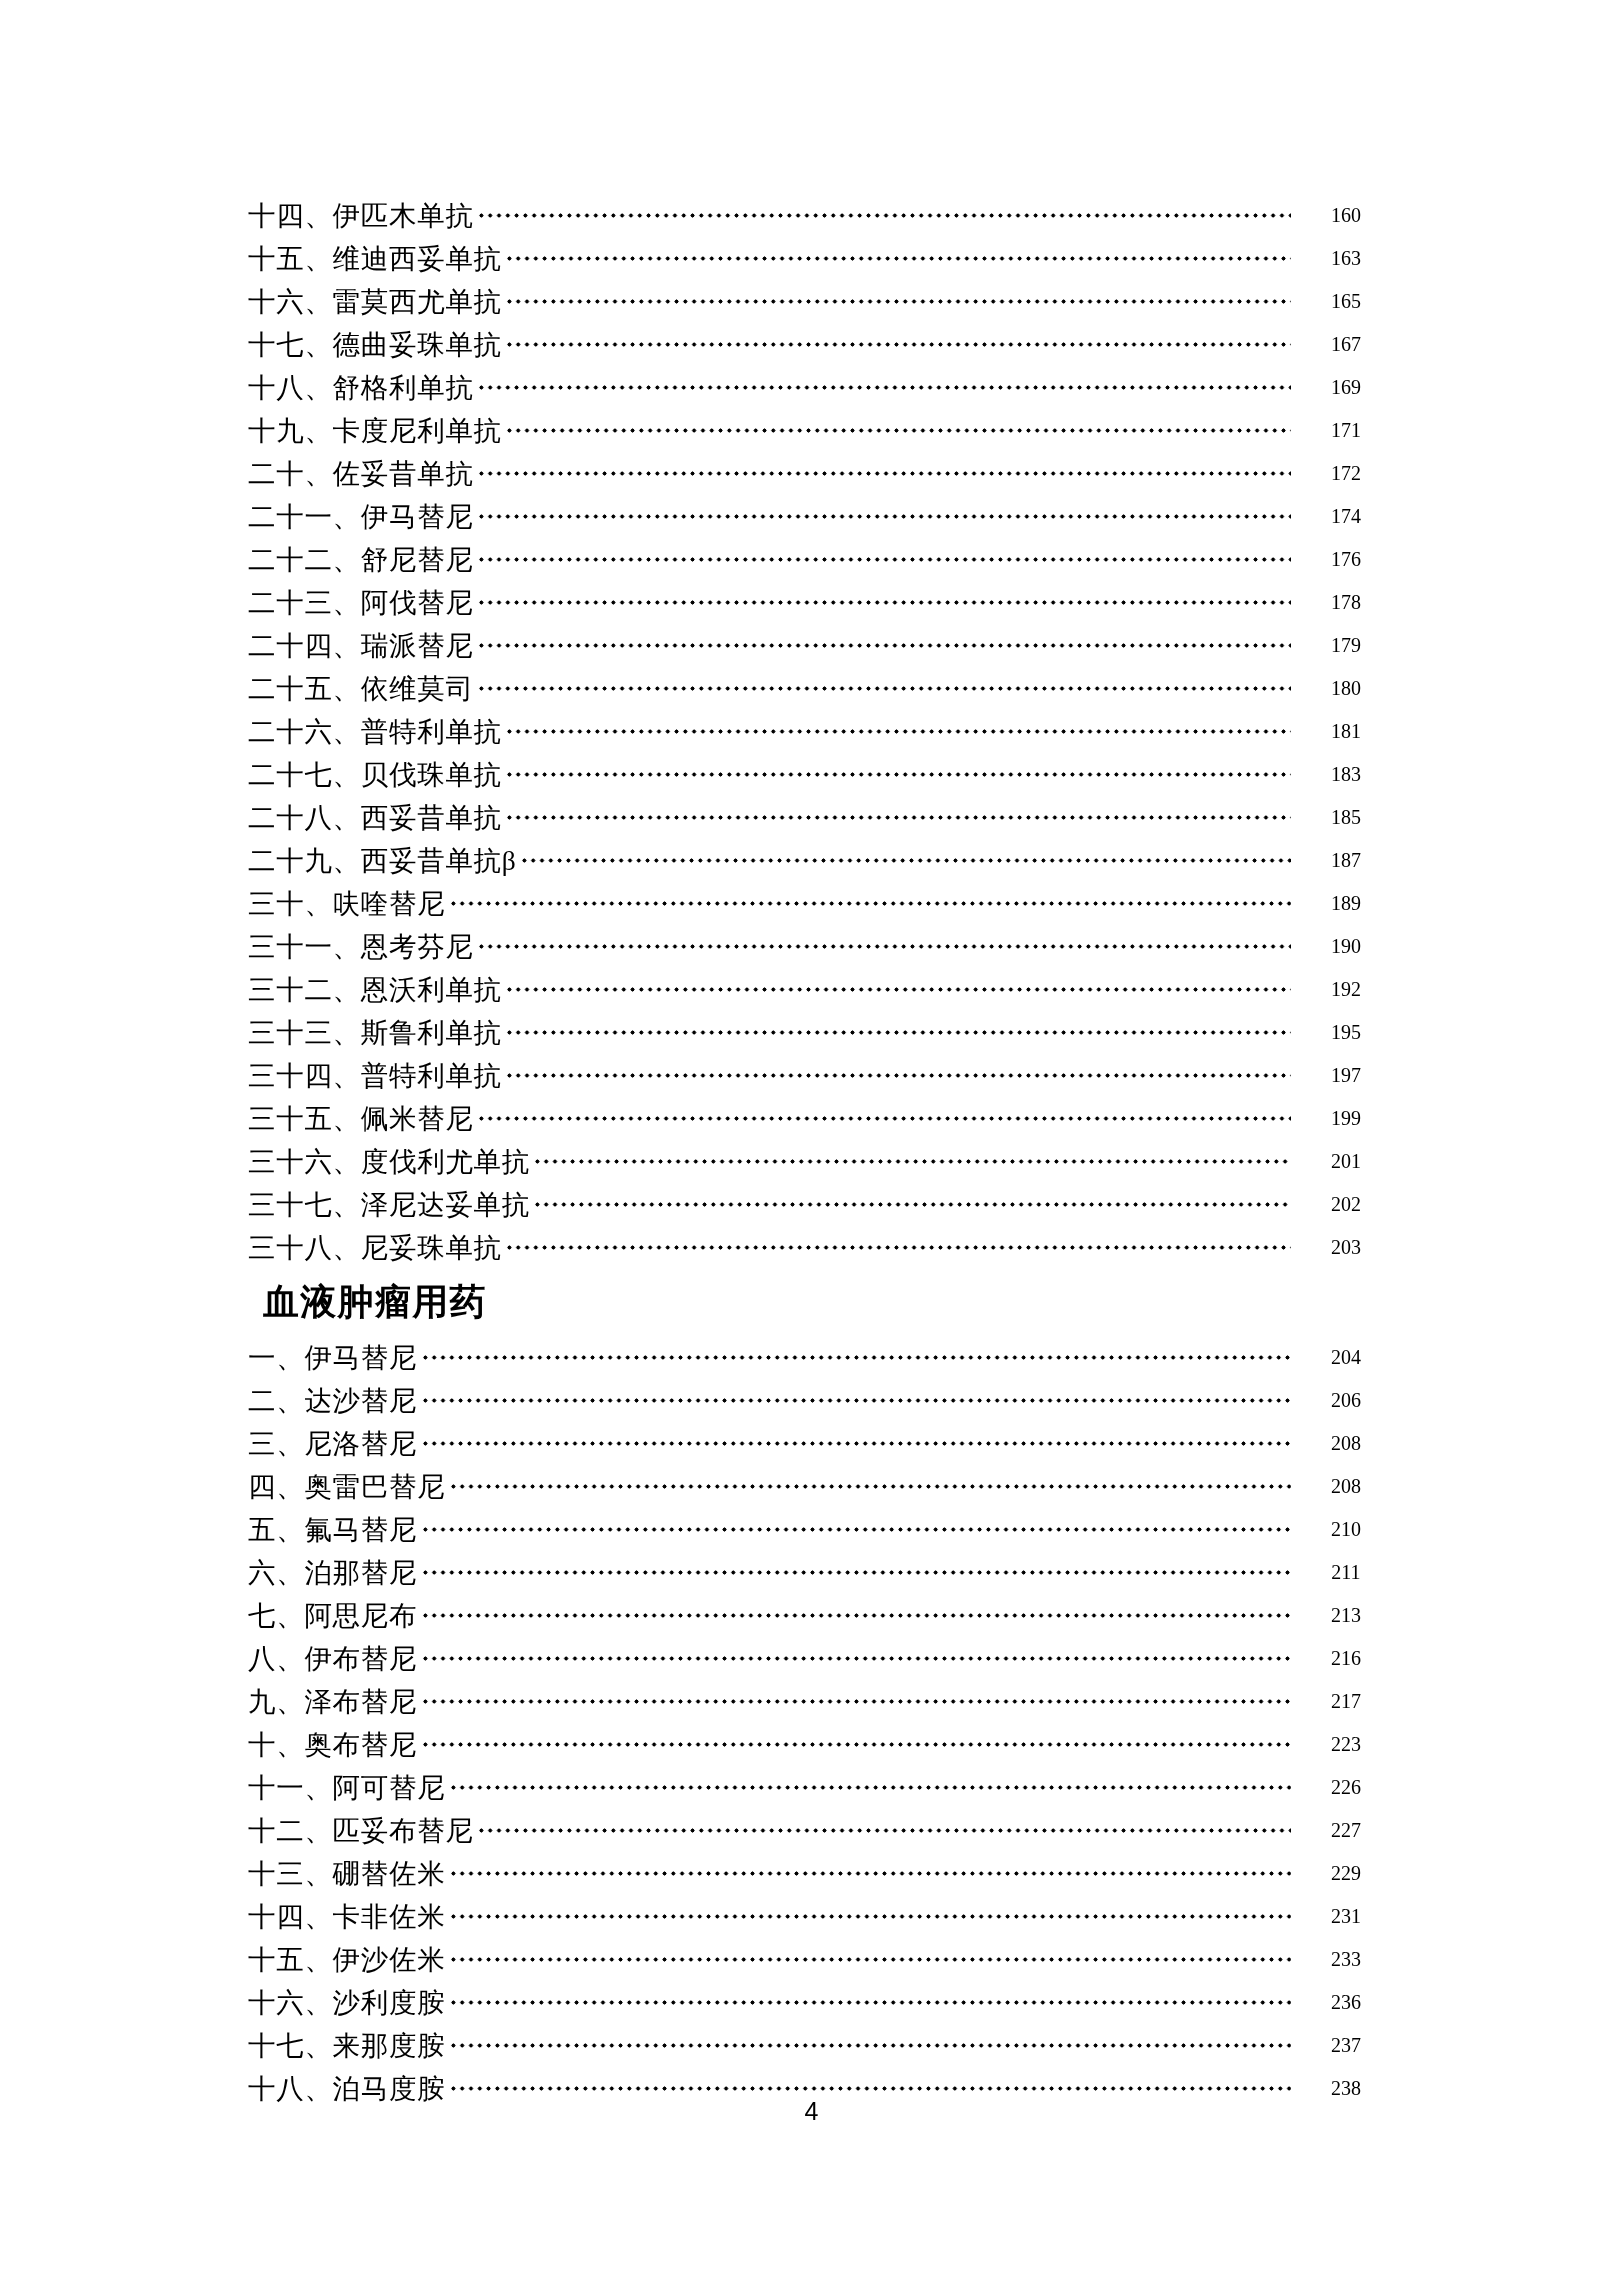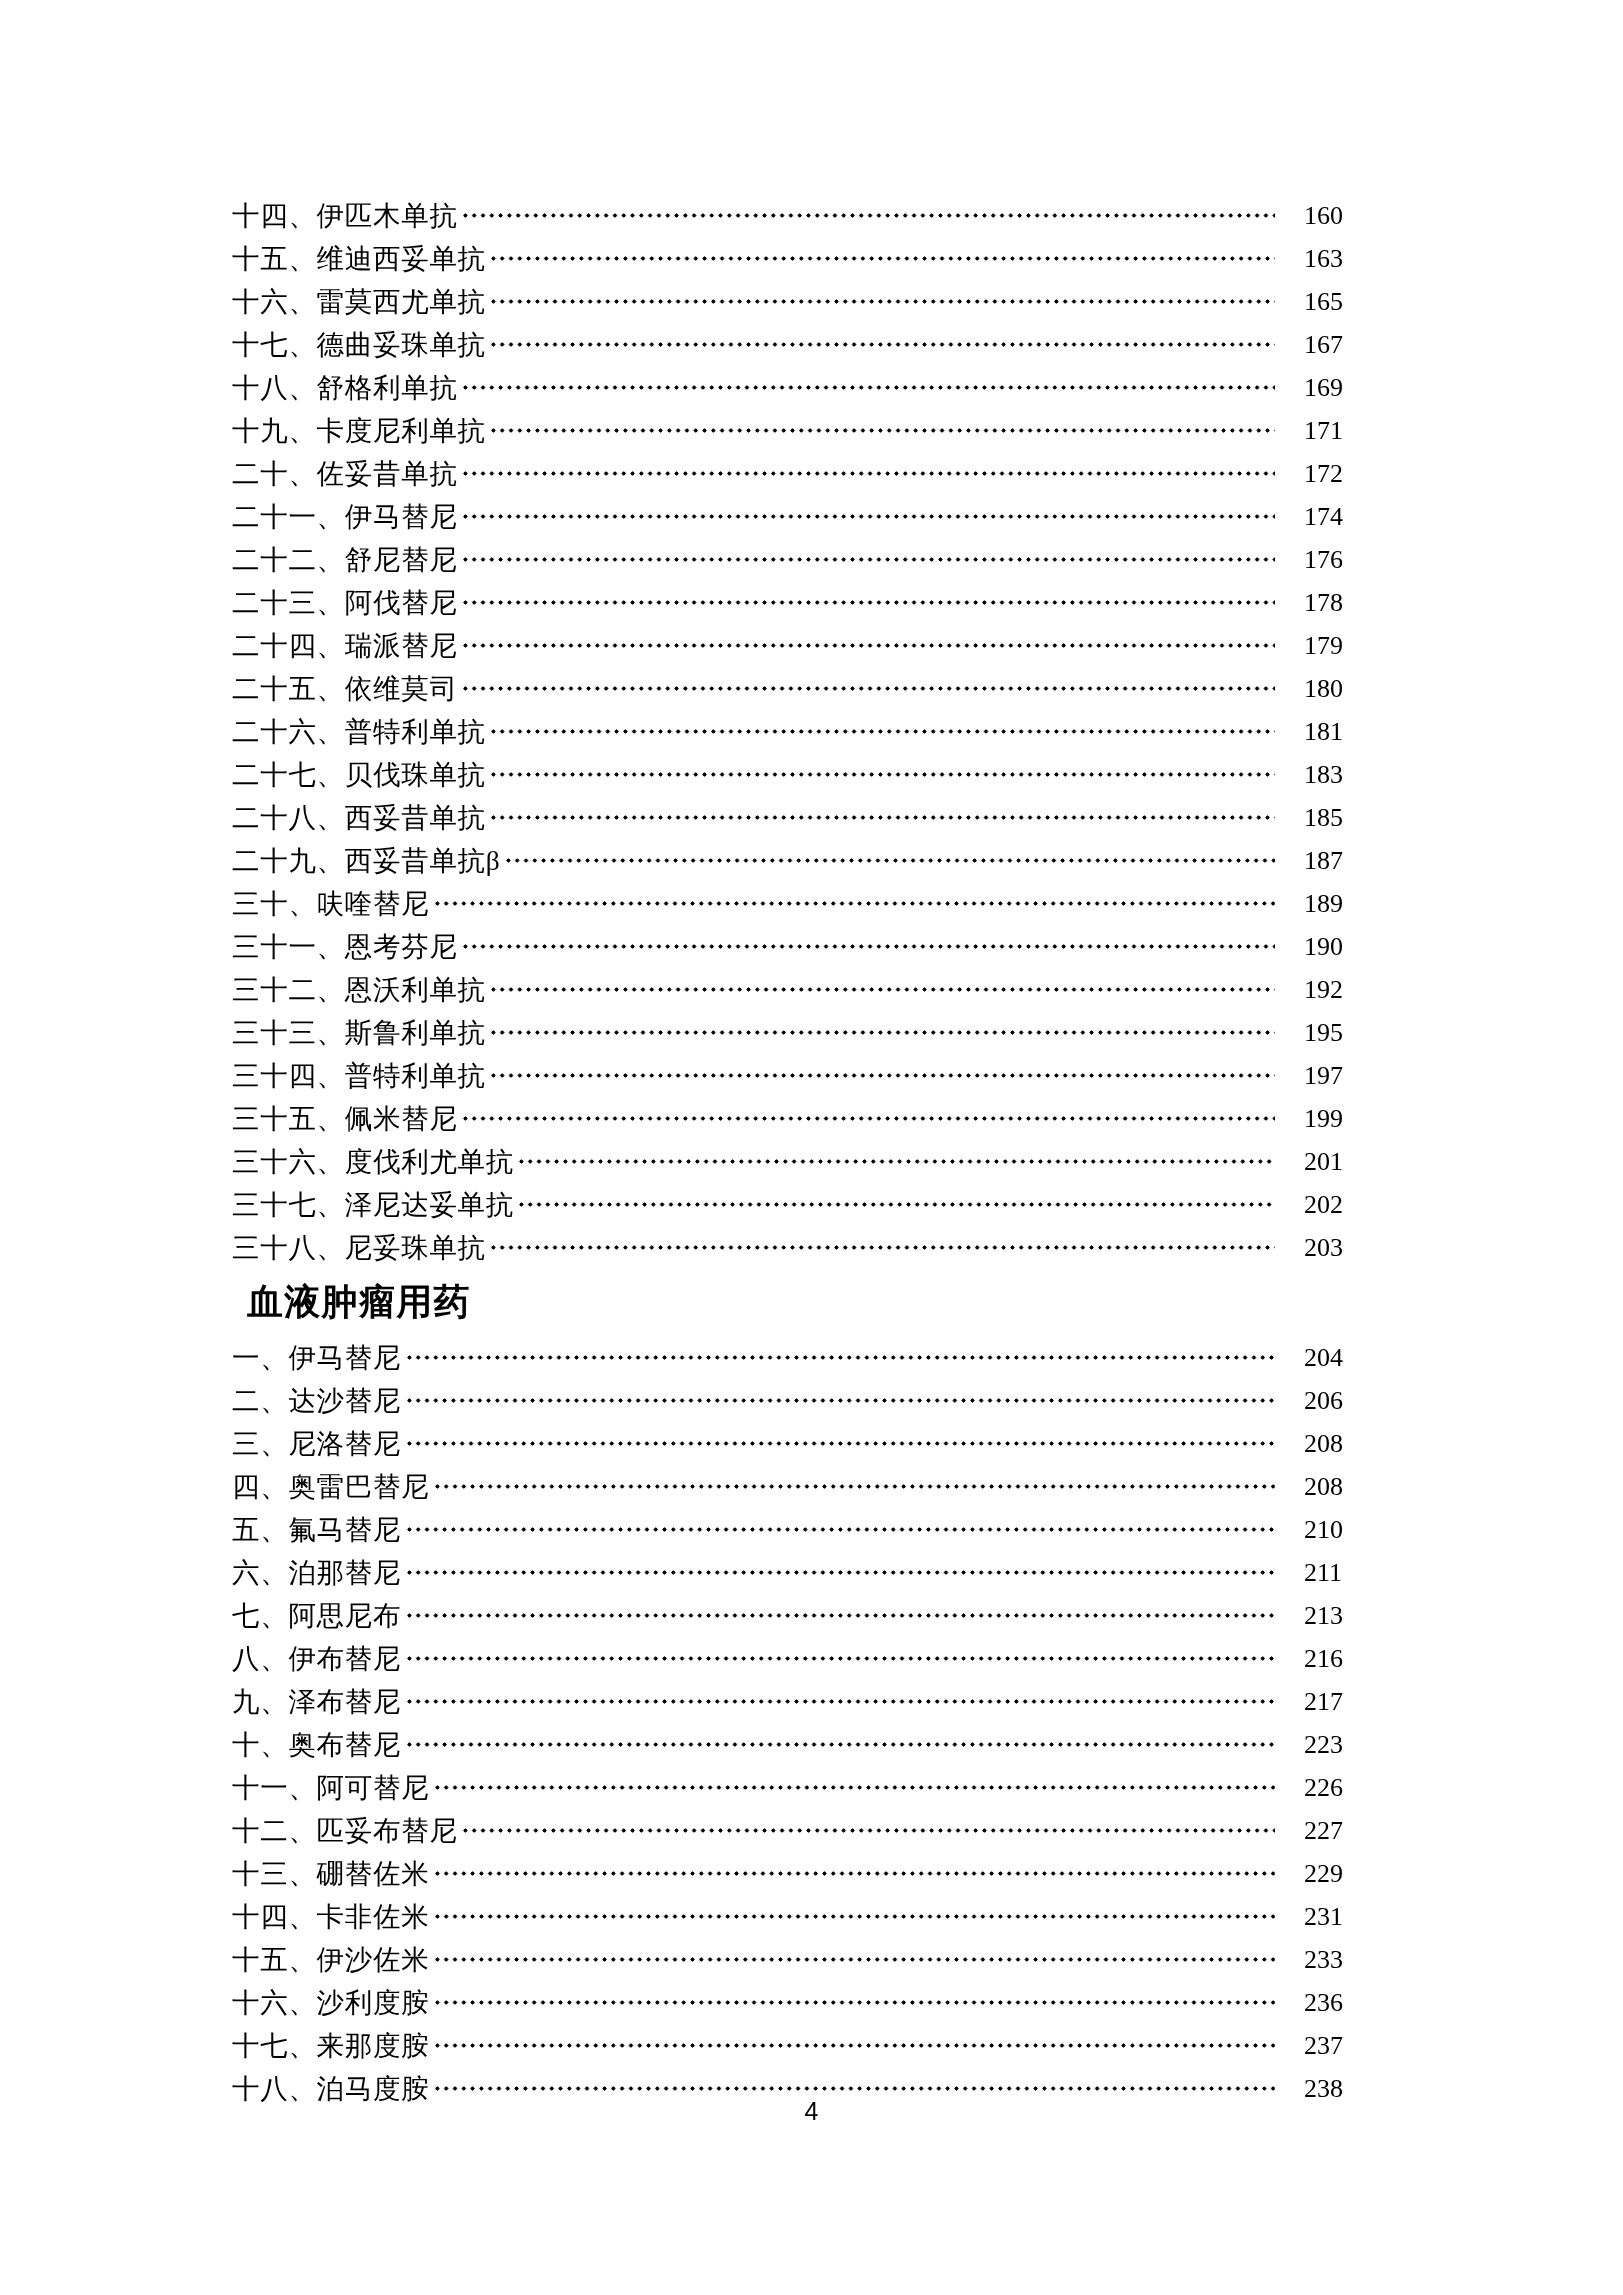--- a/index.html
+++ b/index.html
@@ -12,21 +12,21 @@
     position: relative;
     width: 1623px;
     height: 2295px;
     background: #ffffff;
     overflow: hidden;
     font-family: "Liberation Serif", "DejaVu Serif", serif;
     color: #000000;
   }
   .content {
     position: absolute;
-    left: 232px;
+    left: 248px;
     top: 194px;
     width: 1124px;
   }
   .toc-row {
     display: flex;
     align-items: center;
     height: 43px;
   }
   .toc-label {
     flex: none;
@@ -40,22 +40,22 @@
     margin-left: 3.3px;
     margin-right: 29.4px;
     background-image: radial-gradient(circle, #000 1.8px, transparent 2.2px);
     background-size: 8.8px 8.8px;
     background-repeat: repeat-x;
     background-position: 0 50%;
   }
   .toc-page {
     flex: none;
     width: 52px;
-    text-align: left;
-    font-size: 26px;
+    text-align: center;
+    font-size: 20px;
     font-variant-numeric: lining-nums;
   }
   .section-heading {
     height: 43px;
     margin-top: 11.8px;
     margin-bottom: 12.4px;
     padding-left: 15px;
     display: flex;
     align-items: center;
     font-family: "Liberation Sans", "DejaVu Sans", sans-serif;

